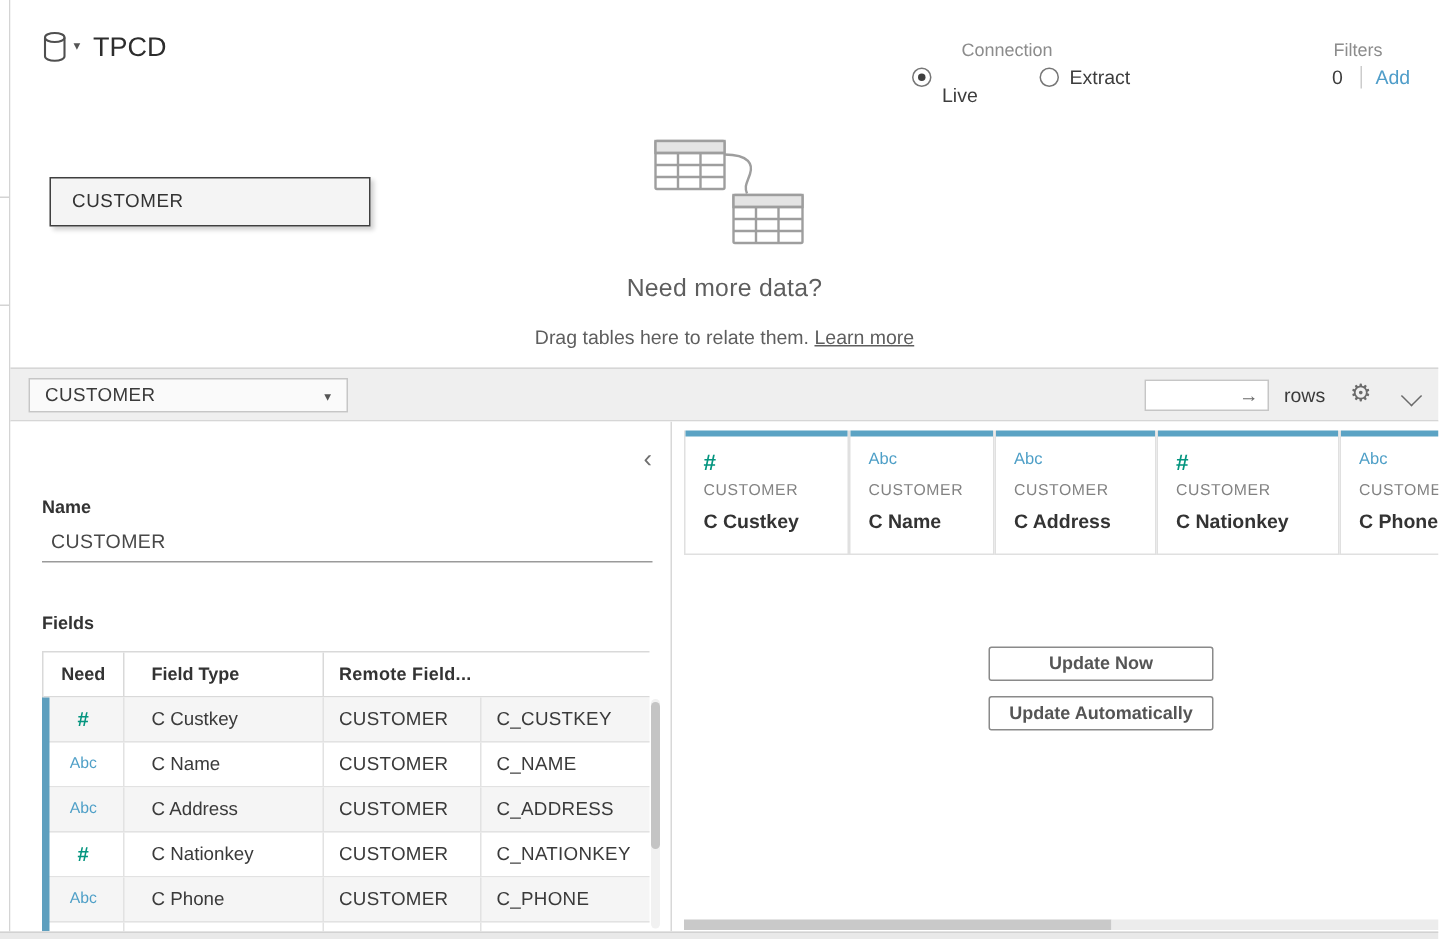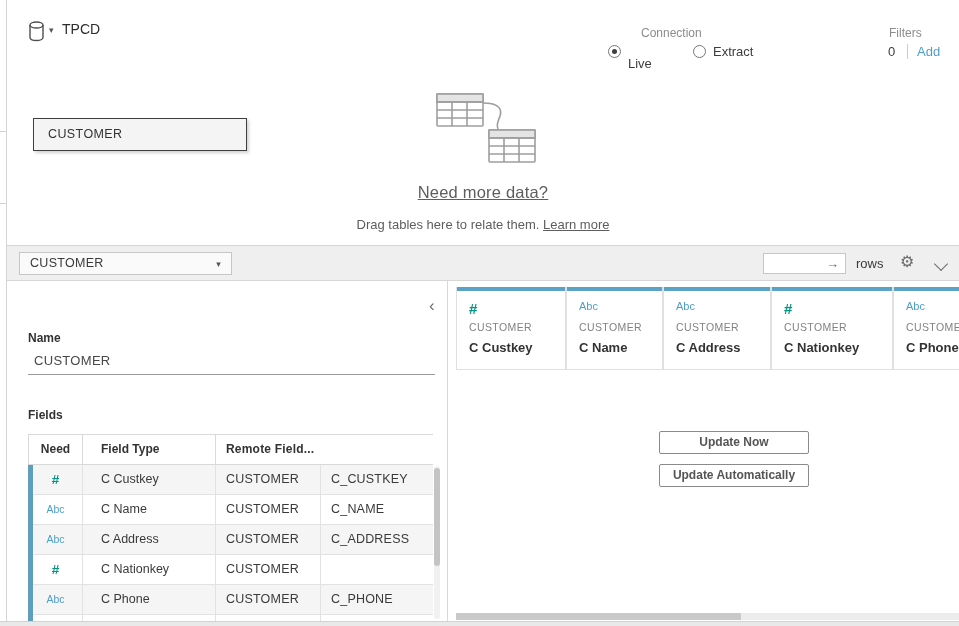--- a/index.html
+++ b/index.html
@@ -7,36 +7,36 @@
   .abs{position:absolute;}
 
   
   #left-rail{left:0;top:0;width:6px;height:621px;background:#fff;border-right:1px solid #d4d4d4;}
   .rail-tick{left:0;width:6px;height:1px;background:#d4d4d4;}
 
   
   #top-section{left:7px;top:0;right:0;height:245px;background:#fff;}
   #ds-icon{left:21px;top:21px;}
   #ds-caret{left:42px;top:25px;font-size:9px;color:#555;}
-  #ds-title{left:55px;top:21px;font-size:14px;color:#2d2d2d;}
+  #ds-title{left:55px;top:21px;font-size:18px;color:#2d2d2d;}
 
   #conn-label{left:634px;top:26px;font-size:12px;color:#8c8c8c;}
   .radio{width:13px;height:13px;border:1px solid #767676;border-radius:50%;background:#fff;box-sizing:border-box;}
   .radio.sel::after{content:"";display:block;width:5px;height:5px;border-radius:50%;background:#3f3f3f;margin:3px 0 0 3px;}
   .radio-label{font-size:13px;color:#3d3d3d;}
 
   #filters-label{left:882px;top:26px;font-size:12px;color:#8c8c8c;}
   #filters-count{left:881px;top:44px;font-size:13px;color:#3d3d3d;}
   #filters-divider{left:900px;top:44px;width:1px;height:15px;background:#ccc;}
   #filters-add{left:910px;top:44px;font-size:13px;color:#4f9dc9;cursor:pointer;}
 
   #table-chip{left:26px;top:118px;width:198px;height:31px;background:#f4f4f4;border:1px solid #3f3f3f;box-shadow:2px 2px 3px rgba(0,0,0,0.18);line-height:31px;padding-left:14px;font-size:12.5px;letter-spacing:.4px;color:#333;}
 
   #empty-graphic{left:420px;top:92px;}
-  #empty-title{left:0;right:0;top:183px;text-align:center;font-size:16.5px;color:#5e5e5e;letter-spacing:.2px;text-decoration:underline;}
+  #empty-title{left:0;right:0;top:183px;text-align:center;font-size:16.5px;color:#5e5e5e;letter-spacing:.2px;}
   #empty-subtitle{left:0;right:0;top:217px;text-align:center;font-size:13px;color:#5e5e5e;}
   #learn-more{text-decoration:underline;cursor:pointer;}
 
   
   #toolbar-strip{left:7px;top:245px;right:0;height:36px;background:#efefef;border-top:1px solid #d6d6d6;border-bottom:1px solid #d6d6d6;box-sizing:border-box;}
   #table-dropdown{left:12px;top:6px;width:213px;height:23px;background:#fafafa;border:1px solid #c6c6c6;box-sizing:border-box;line-height:21px;padding-left:10px;font-size:12.5px;color:#3a3a3a;letter-spacing:.3px;cursor:pointer;}
   #table-dropdown .caret{position:absolute;right:10px;top:1px;font-size:9px;color:#555;}
   #rows-input{left:756px;top:7px;width:83px;height:21px;background:#fff;border:1px solid #c6c6c6;box-sizing:border-box;}
   #rows-input input{width:60px;height:17px;border:none;outline:none;font:13px "Liberation Sans",sans-serif;margin:1px 0 0 4px;background:transparent;}
   #rows-arrow{position:absolute;right:6px;top:2px;font-size:13px;color:#6b6b6b;cursor:pointer;}
@@ -193,20 +193,21 @@
       <div class="frow bg-alt">
         <div class="fcell c-type t-str">Abc</div>
         <div class="fcell c-name">C Address</div>
         <div class="fcell c-phys">CUSTOMER</div>
         <div class="fcell c-rem">C_ADDRESS</div>
       </div>
       <div class="frow">
         <div class="fcell c-type t-num">#</div>
         <div class="fcell c-name">C Nationkey</div>
         <div class="fcell c-phys">CUSTOMER</div>
+        <div class="fcell c-rem">C_NATIONKEY</div>
       </div>
       <div class="frow bg-alt">
         <div class="fcell c-type t-str">Abc</div>
         <div class="fcell c-name">C Phone</div>
         <div class="fcell c-phys">CUSTOMER</div>
         <div class="fcell c-rem">C_PHONE</div>
       </div>
       <div class="frow">
         <div class="fcell c-type"></div>
         <div class="fcell c-name"></div>

